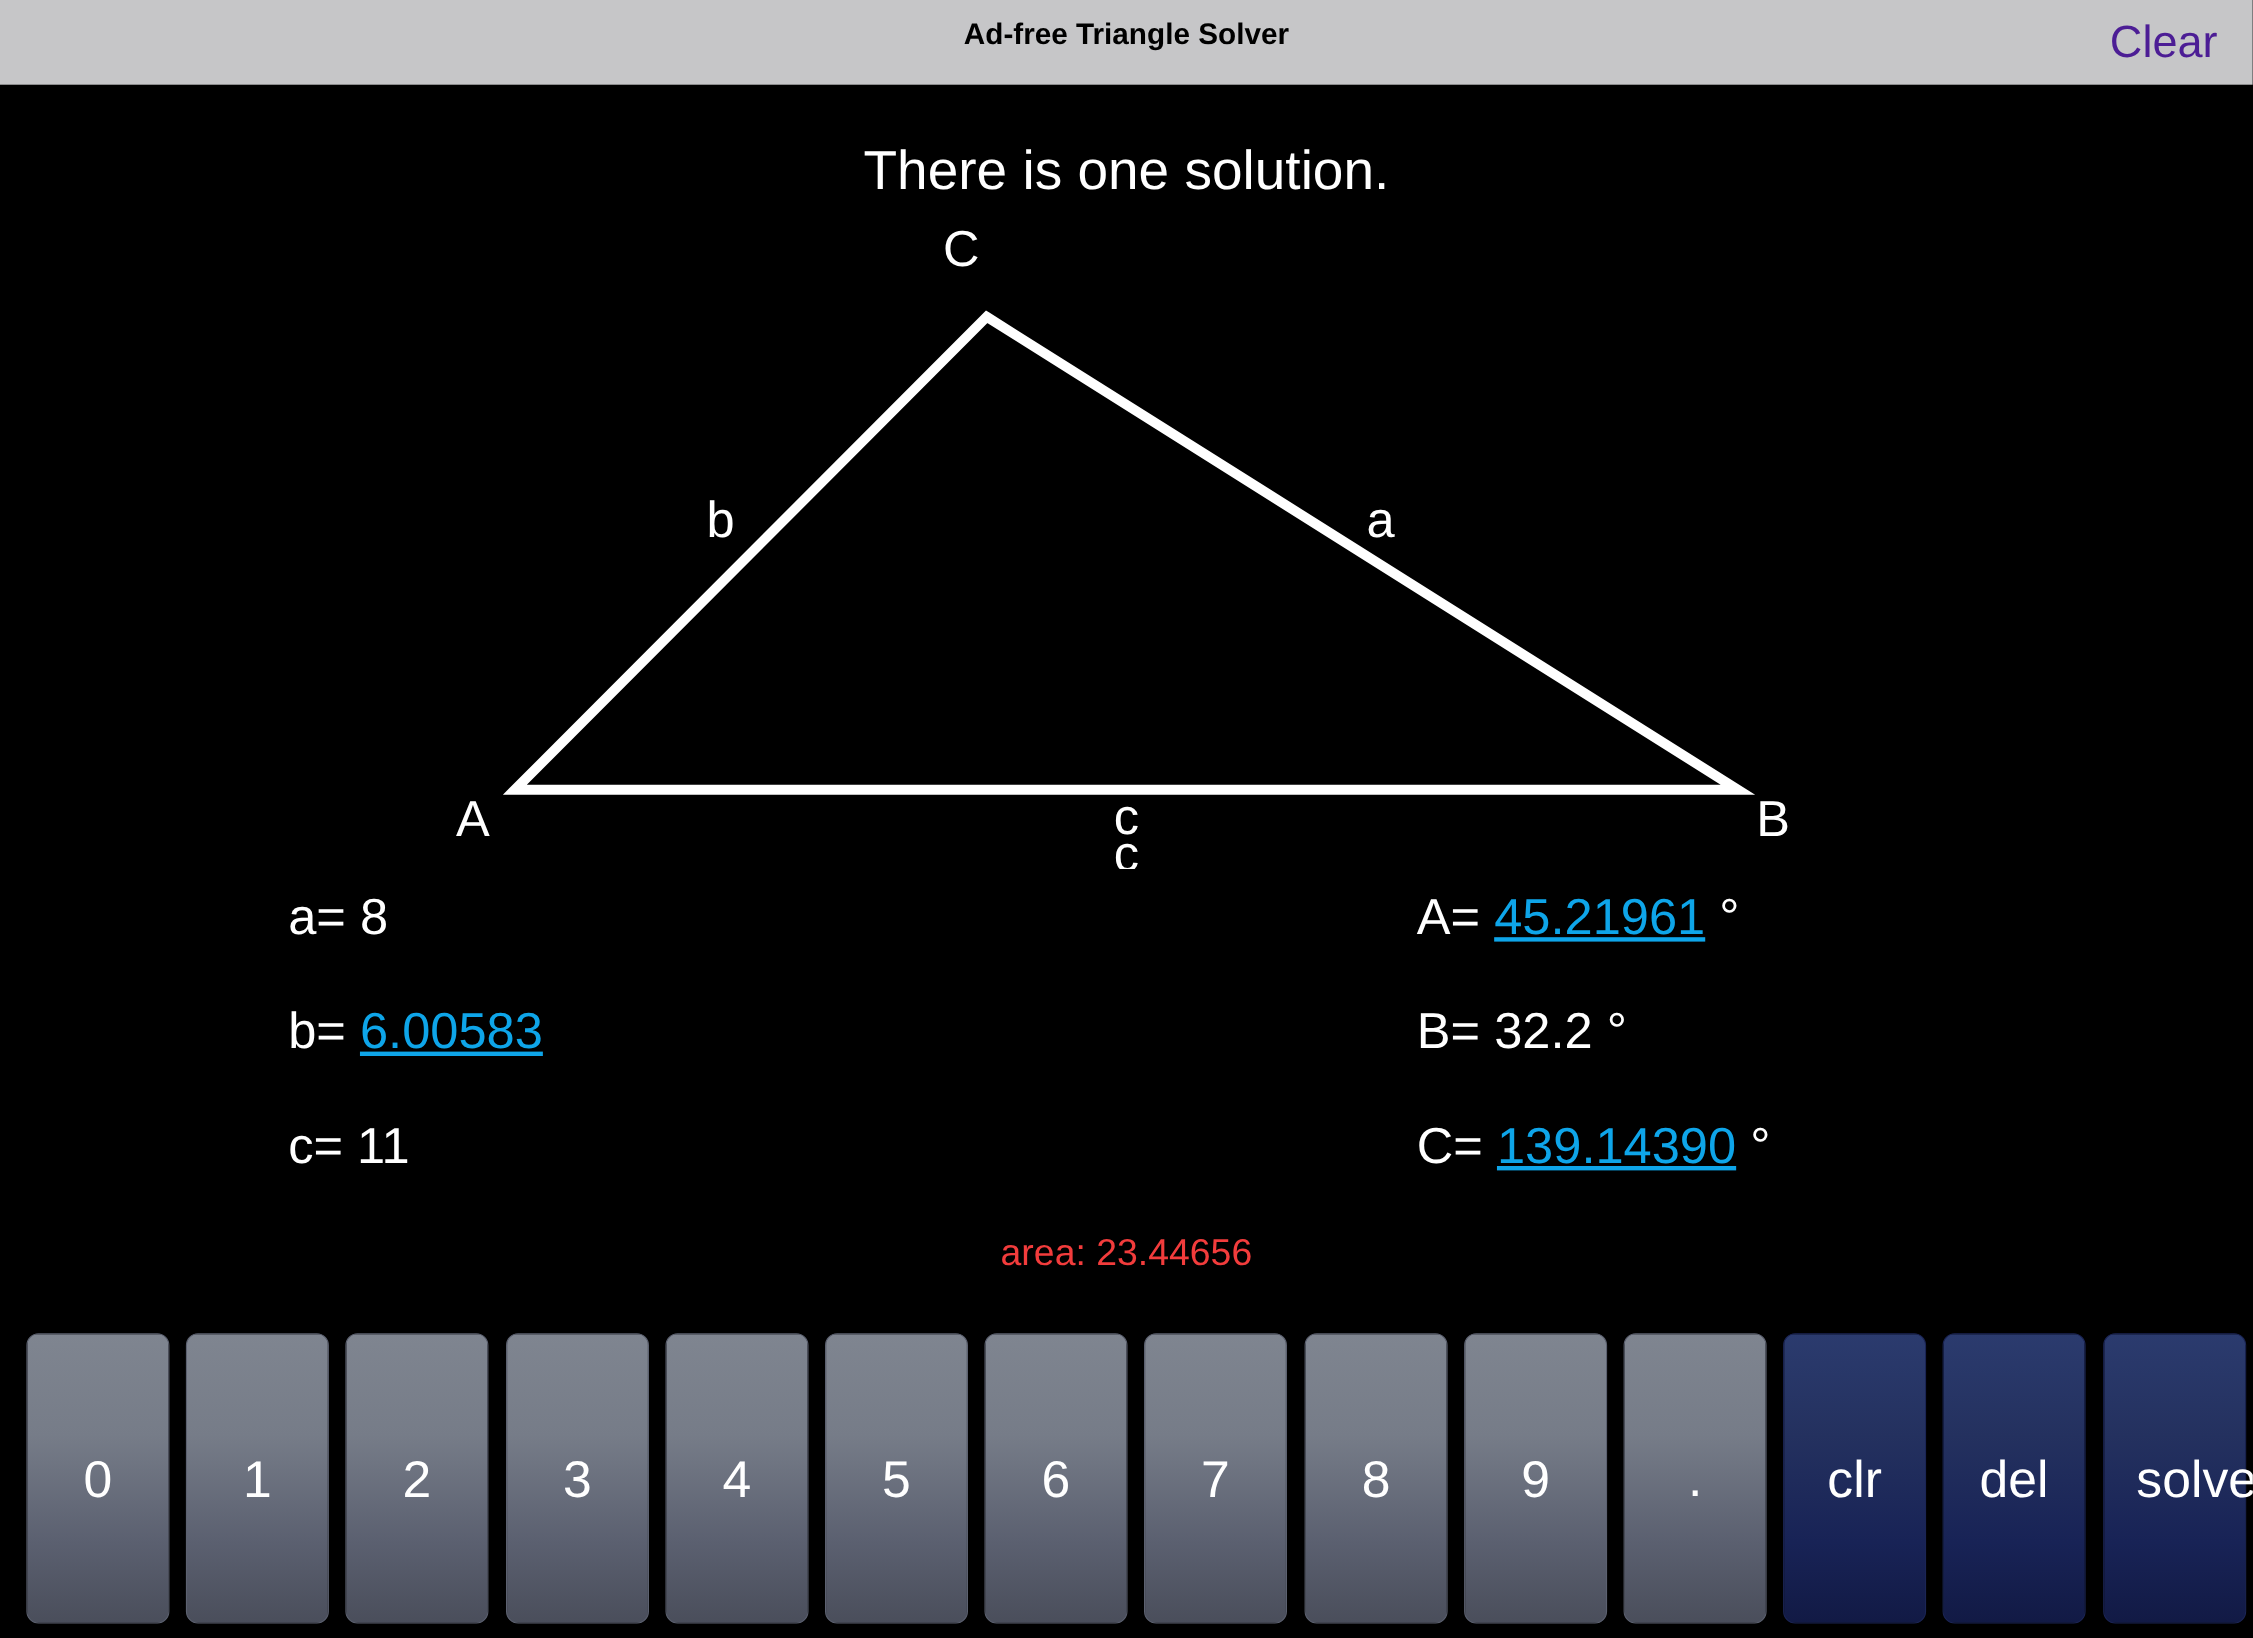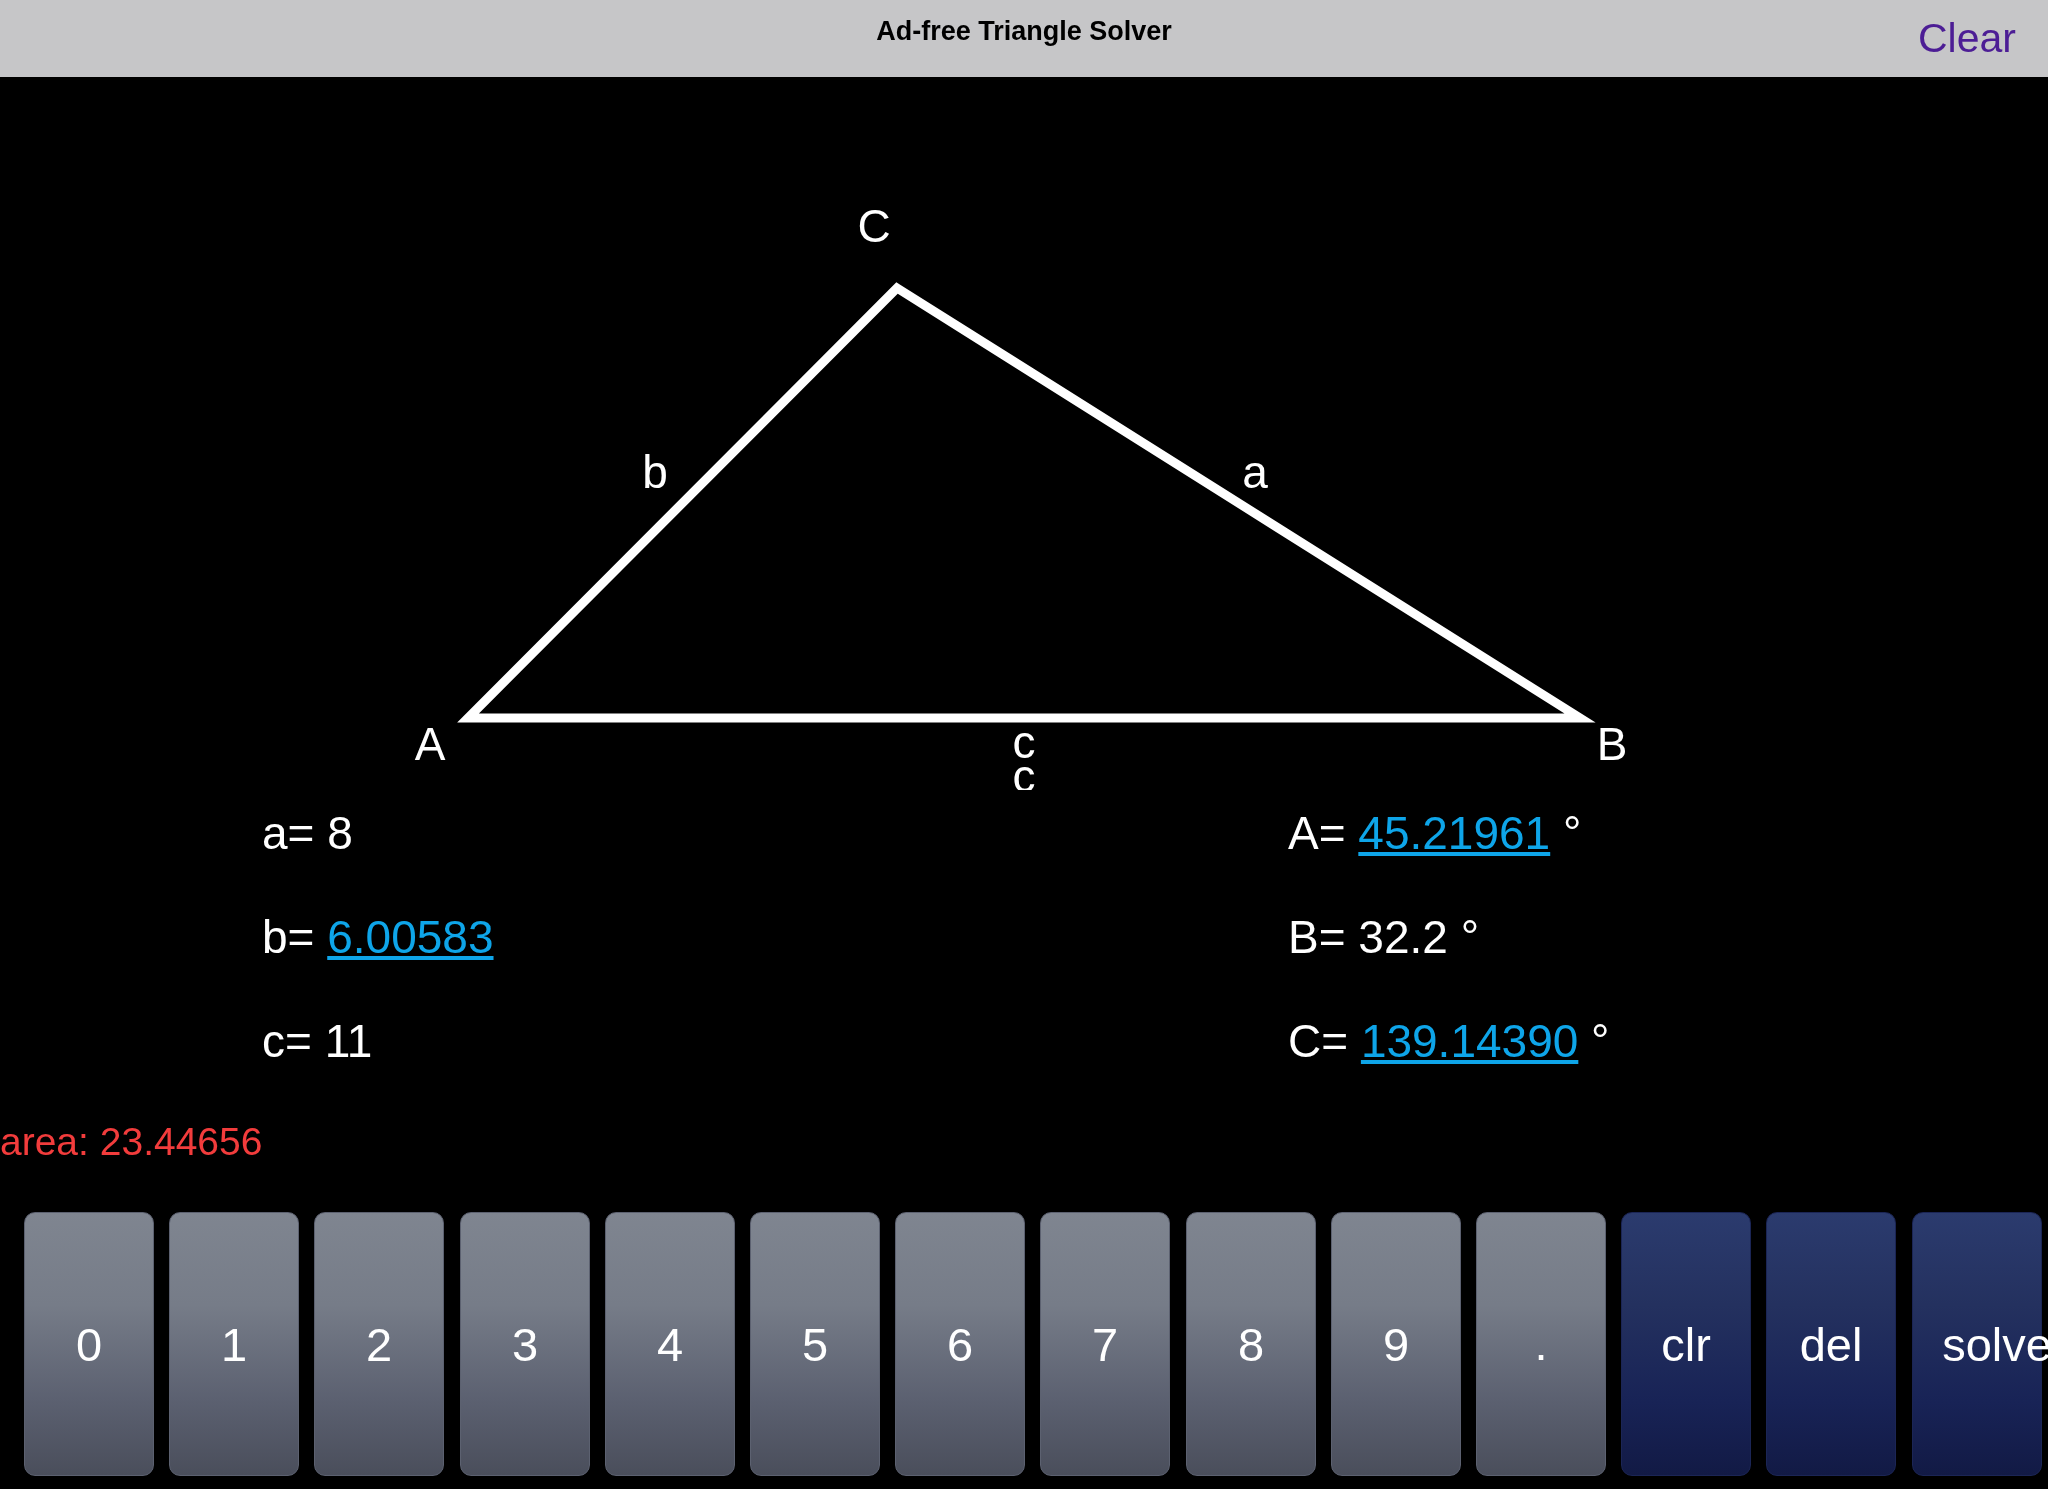--- a/index.html
+++ b/index.html
@@ -99,22 +99,22 @@
   .row2 { top: 214px; }
   .val-key { color: #ffffff; }
   .val-num { color: #ffffff; }
   .val-num.red { color: #0ea5e9; text-decoration: underline; }
   .val-deg { color: #ffffff; }
 
   .area-line {
     position: absolute;
     left: 0; right: 0;
     top: 1120px;
-    text-align: left;
-    font-size: 39px;
+    text-align: center;
+    font-size: 34px;
     color: #f23c3c;
     white-space: nowrap;
   }
 
   
   .keypad {
     position: absolute;
     left: 0;
     top: 1212px;
     width: 2048px;
@@ -152,20 +152,21 @@
 </head>
 <body>
 
 <div id="app">
 
   <div class="titlebar">
     <div class="titlebar-title">Ad-free Triangle Solver</div>
     <div class="titlebar-clear">Clear</div>
   </div>
 
+  <div class="solution-text">There is one solution.</div>
 
   <div class="triangle-wrap">
     <svg class="triangle-svg" viewBox="0 0 2048 620">
       <polygon points="897,118 1580,548 468,548" fill="none" stroke="#ffffff" stroke-width="9" stroke-linejoin="miter"></polygon>
       <text class="vertex-label" x="874" y="72" text-anchor="middle">C</text>
       <text class="vertex-label" x="430" y="590" text-anchor="middle">A</text>
       <text class="vertex-label" x="1612" y="590" text-anchor="middle">B</text>
       <text class="side-label" x="655" y="318" text-anchor="middle">b</text>
       <text class="side-label" x="1255" y="318" text-anchor="middle">a</text>
       <text class="side-label" x="1024" y="622" text-anchor="middle">c</text>

